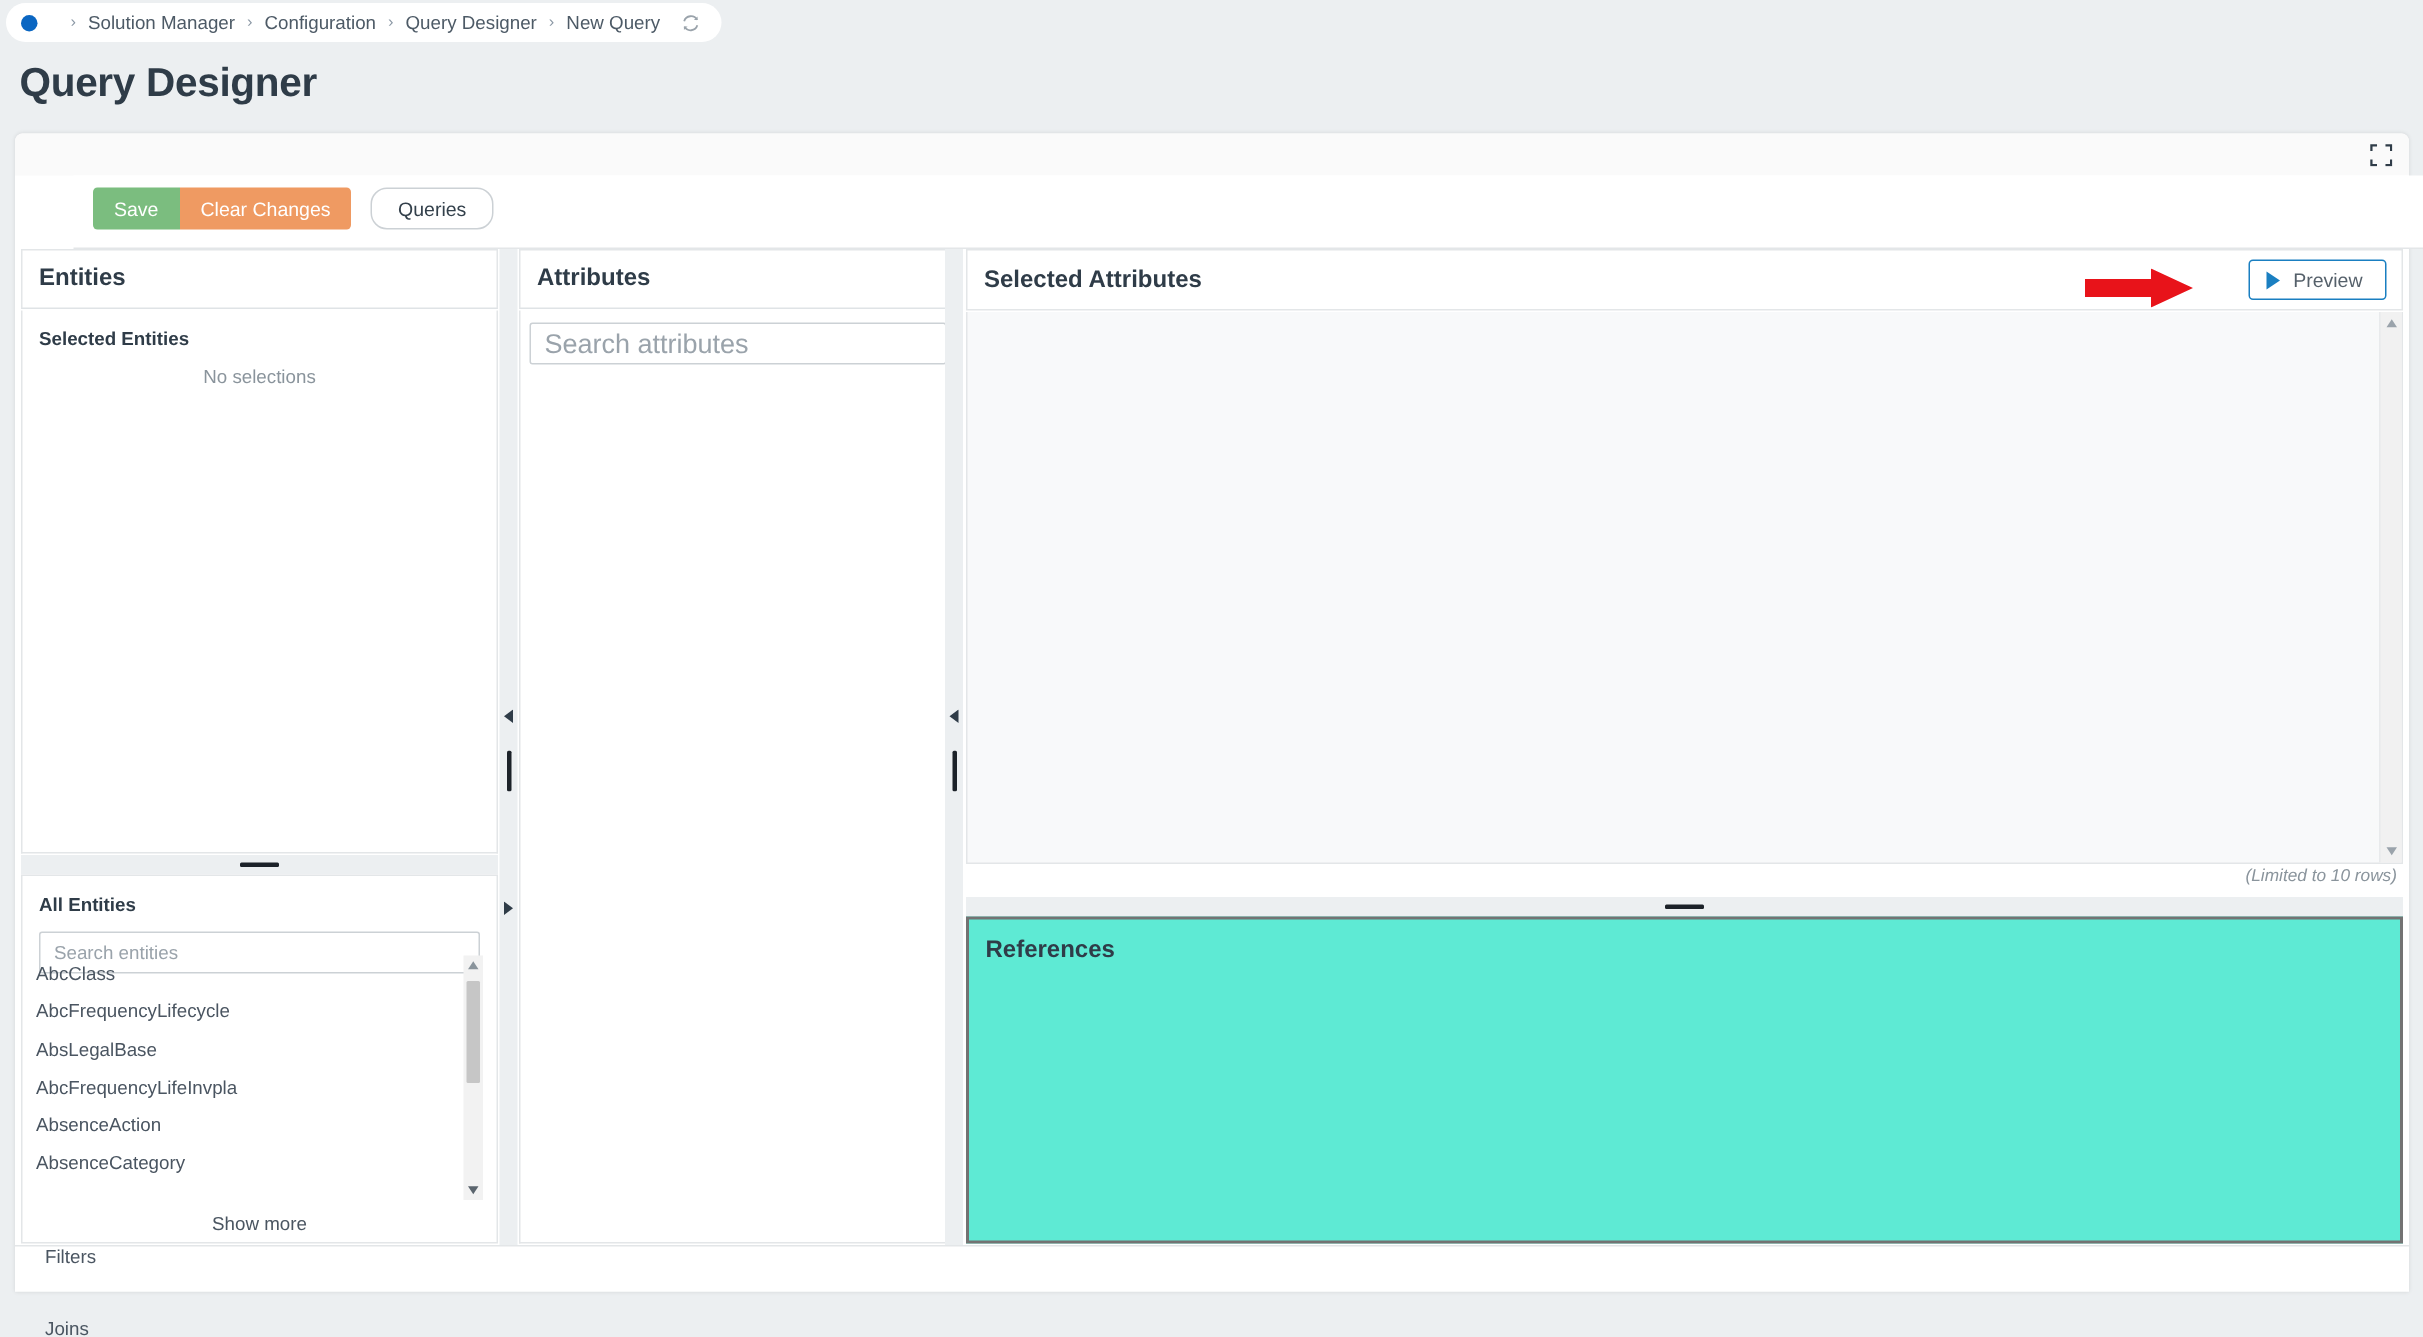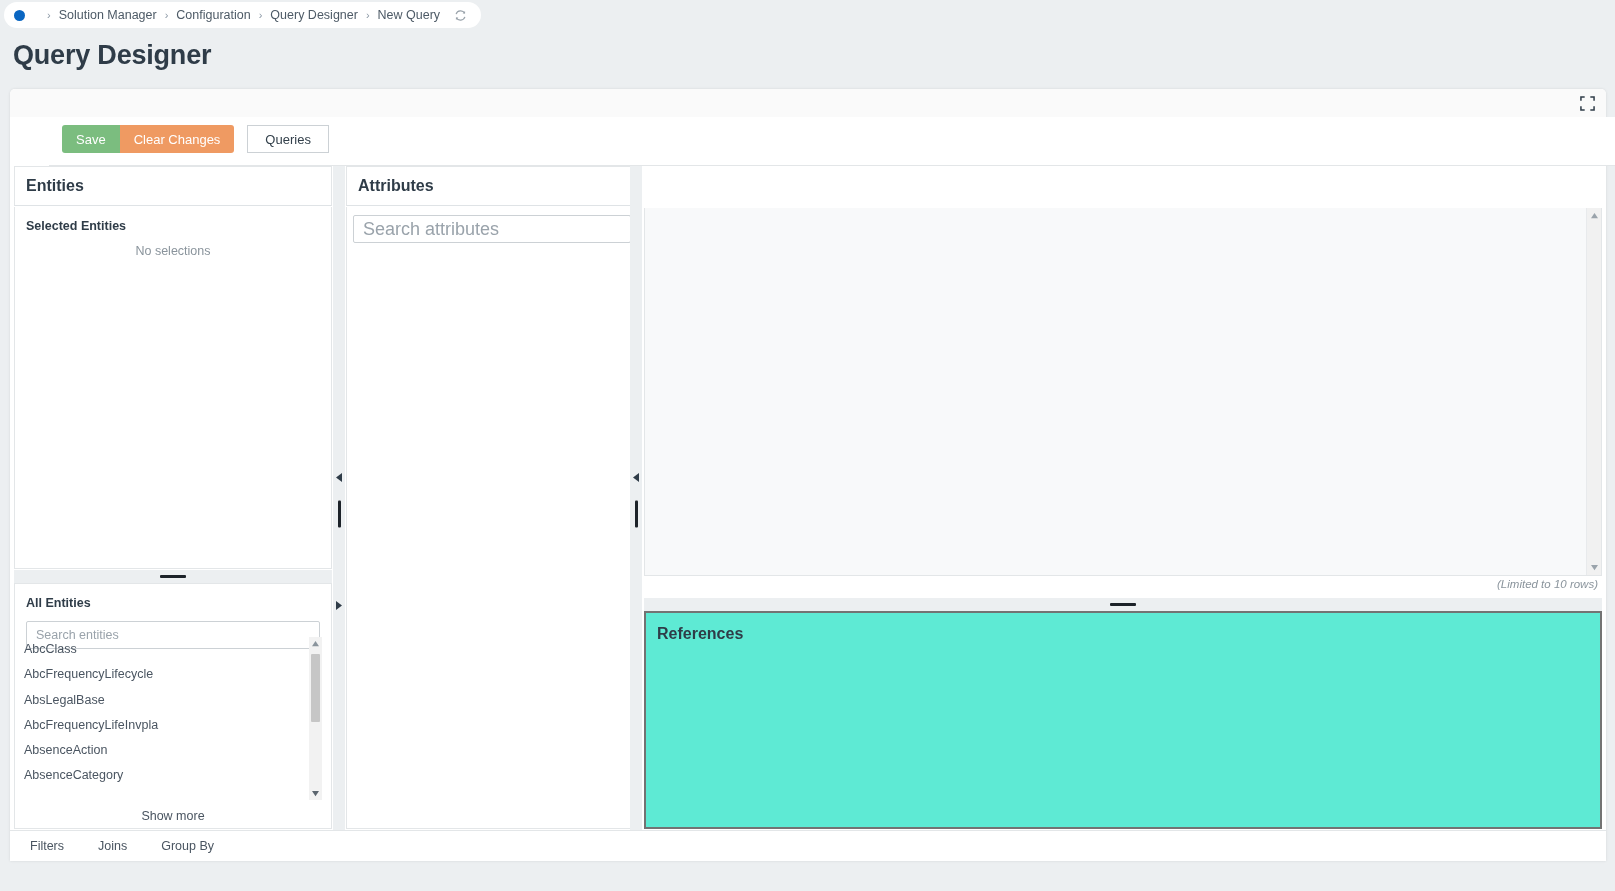--- a/index.html
+++ b/index.html
@@ -72,21 +72,21 @@
   .btn {
     height: 28px; border: none; cursor: pointer;
     font-family: "Liberation Sans", sans-serif; font-size: 13px;
     color: #ffffff; padding: 0 14px;
     display: flex; align-items: center; justify-content: center;
   }
   .btn-save { background: #7bbd7f; border-radius: 3px 0 0 3px; }
   .btn-clear { background: #ef9a62; border-radius: 0 3px 3px 0; }
   .btn-queries {
     height: 28px; margin-left: 13px; padding: 0 17px;
-    background: #ffffff; border: 1px solid #ccd1d5; border-radius: 0;
+    background: #ffffff; border: 1px solid #ccd1d5; border-radius: 11px;
     font-family: "Liberation Sans", sans-serif; font-size: 13px;
     color: #33404b; cursor: pointer;
     display: flex; align-items: center;
   }
 
   
   .cols {
     position: absolute; left: 0; top: 77px; width: 100%; bottom: 0;
   }
 
@@ -251,21 +251,21 @@
   }
   .ref-head {
     font-size: 16px; font-weight: bold; color: #2f3c48;
     padding: 12px 0 0 11px;
   }
 
   
   .bottom-tabs {
     position: absolute; left: 0; bottom: 0; width: 100%; height: 31px;
     background: #ffffff; border-top: 1px solid #e3e6e8;
-    display: flex; align-items: center; padding-left: 20px; gap: 34px;
+    display: flex; padding-left: 20px; gap: 34px; flex-direction: column;
   }
   .bottom-tab {
     font-size: 12.5px; color: #4a5561; cursor: pointer;
   }
 </style>
 </head>
 <body>
 
 <div class="breadcrumb-bar">
   <div class="breadcrumb">
@@ -383,20 +383,34 @@
     <div class="vsplit s2">
       <span class="vsplit-arrow up">
         <svg width="8" height="9" viewBox="0 0 8 9">
             <path d="M7 0v9L1 4.5z" fill="#2f3c48"></path>
           </svg>
       </span>
       <div class="vsplit-grip"></div>
     </div>
 
     <div class="col-right">
+      <div class="sel-attr-head">
+        <span>Selected Attributes</span>
+
+        <span class="red-arrow">
+          <svg width="72" height="26" viewBox="0 0 72 26">
+            <path d="M0 7h44V0l28 13-28 13v-7H0z" fill="#e8131a"></path>
+          </svg>
+        </span>
+
+        <button class="preview-btn">
+          <span class="play-tri"></span>
+          <span>Preview</span>
+        </button>
+      </div>
 
       <div class="preview-area">
         <div class="preview-body"></div>
         <div class="preview-scroll">
           <span class="ps-arrow up">
             <svg width="9" height="7" viewBox="0 0 10 8">
                 <path d="M5 1l4 6H1z" fill="#9aa3ab"></path>
               </svg>
           </span>
           <span class="ps-arrow down">

